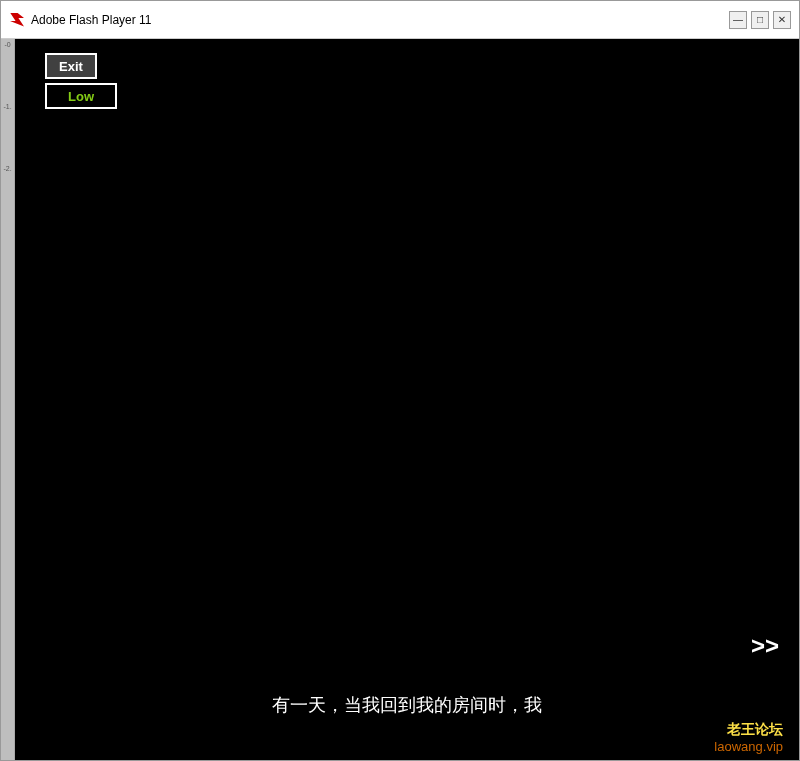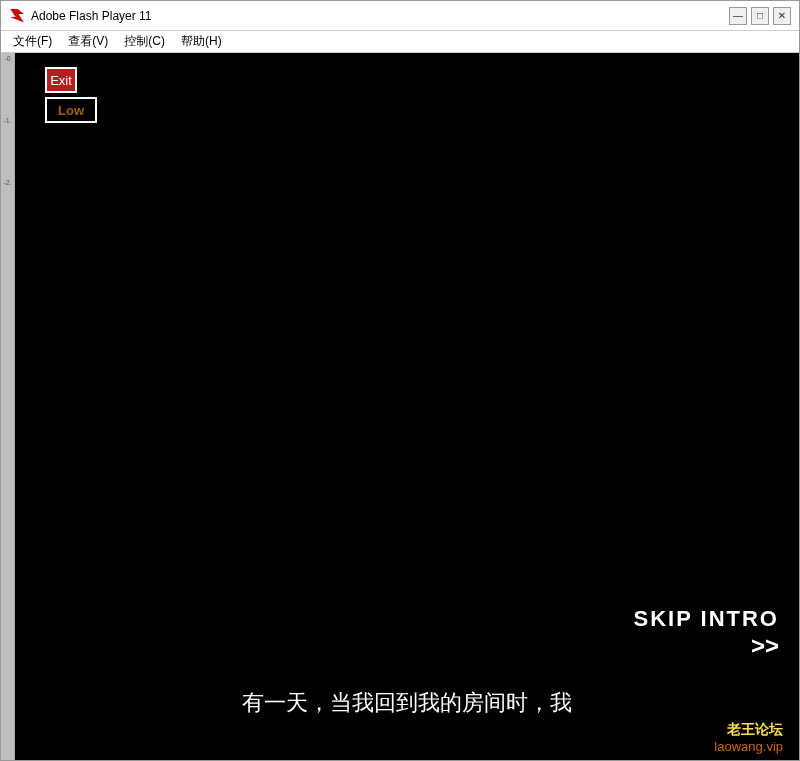--- a/index.html
+++ b/index.html
@@ -21,21 +21,21 @@
     .window {
       width: 800px;
       height: 761px;
       border: 1px solid #999;
       display: flex;
       flex-direction: column;
       background: #fff;
     }
 
     .title-bar {
-      height: 30px;
+      height: 38px;
       background: #fff;
       border-bottom: 1px solid #ccc;
       display: flex;
       align-items: center;
       padding: 0 8px;
       flex-shrink: 0;
     }
 
     .title-bar-icon {
       width: 16px;
@@ -111,43 +111,43 @@
       right: 0;
       bottom: 0;
       background: #000;
     }
 
     
     .exit-button {
       position: absolute;
       left: 30px;
       top: 14px;
-      width: 32px;
+      width: 52px;
       height: 26px;
-      background: #b91c1c;
+      background: #404040;
       border: 2px solid #fff;
       color: #fff;
       font-size: 13px;
-      font-weight: normal;
+      font-weight: bold;
       display: flex;
       align-items: center;
       justify-content: center;
       cursor: pointer;
       font-family: Arial, sans-serif;
     }
 
     .low-button {
       position: absolute;
       left: 30px;
       top: 44px;
-      width: 52px;
+      width: 72px;
       height: 26px;
       background: #000;
       border: 2px solid #fff;
-      color: #a16207;
+      color: #84cc16;
       font-size: 13px;
       font-weight: bold;
       display: flex;
       align-items: center;
       justify-content: center;
       cursor: pointer;
       font-family: Arial, sans-serif;
     }
 
     
@@ -181,21 +181,21 @@
     .subtitle-area {
       position: absolute;
       bottom: 40px;
       left: 0;
       right: 0;
       text-align: center;
     }
 
     .subtitle-line {
       color: #fff;
-      font-size: 22px;
+      font-size: 18px;
       font-family: 'SimSun', '宋体', sans-serif;
       line-height: 1.6;
       display: block;
     }
 
     
     .watermark {
       position: absolute;
       right: 16px;
       bottom: 6px;
@@ -250,43 +250,36 @@
       <div class="flash-icon"></div>
     </div>
     <span class="title-text">Adobe Flash Player 11</span>
     <div class="window-controls">
       <div class="window-btn">—</div>
       <div class="window-btn">□</div>
       <div class="window-btn">✕</div>
     </div>
   </div>
 
-  <div class="menu-bar">
-    <span class="menu-item">文件(F)</span>
-    <span class="menu-item">查看(V)</span>
-    <span class="menu-item">控制(C)</span>
-    <span class="menu-item">帮助(H)</span>
-  </div>
 
   <div class="flash-content">
 
     <div class="left-markers">
       <span class="marker">-0</span>
       <span class="marker">-1.</span>
       <span class="marker">-2.</span>
     </div>
 
     <div class="inner-flash">
 
       <div class="exit-button">Exit</div>
 
       <div class="low-button">Low</div>
 
       <div class="skip-intro">
-        <span class="skip-intro-text">SKIP INTRO</span>
         <span class="skip-arrows">&gt;&gt;</span>
       </div>
 
       <div class="subtitle-area">
         <span class="subtitle-line">有一天，当我回到我的房间时，我</span>
       </div>
 
       <div class="watermark">
         <span class="watermark-cn">老王论坛</span>
         <span class="watermark-en">laowang.vip</span>

